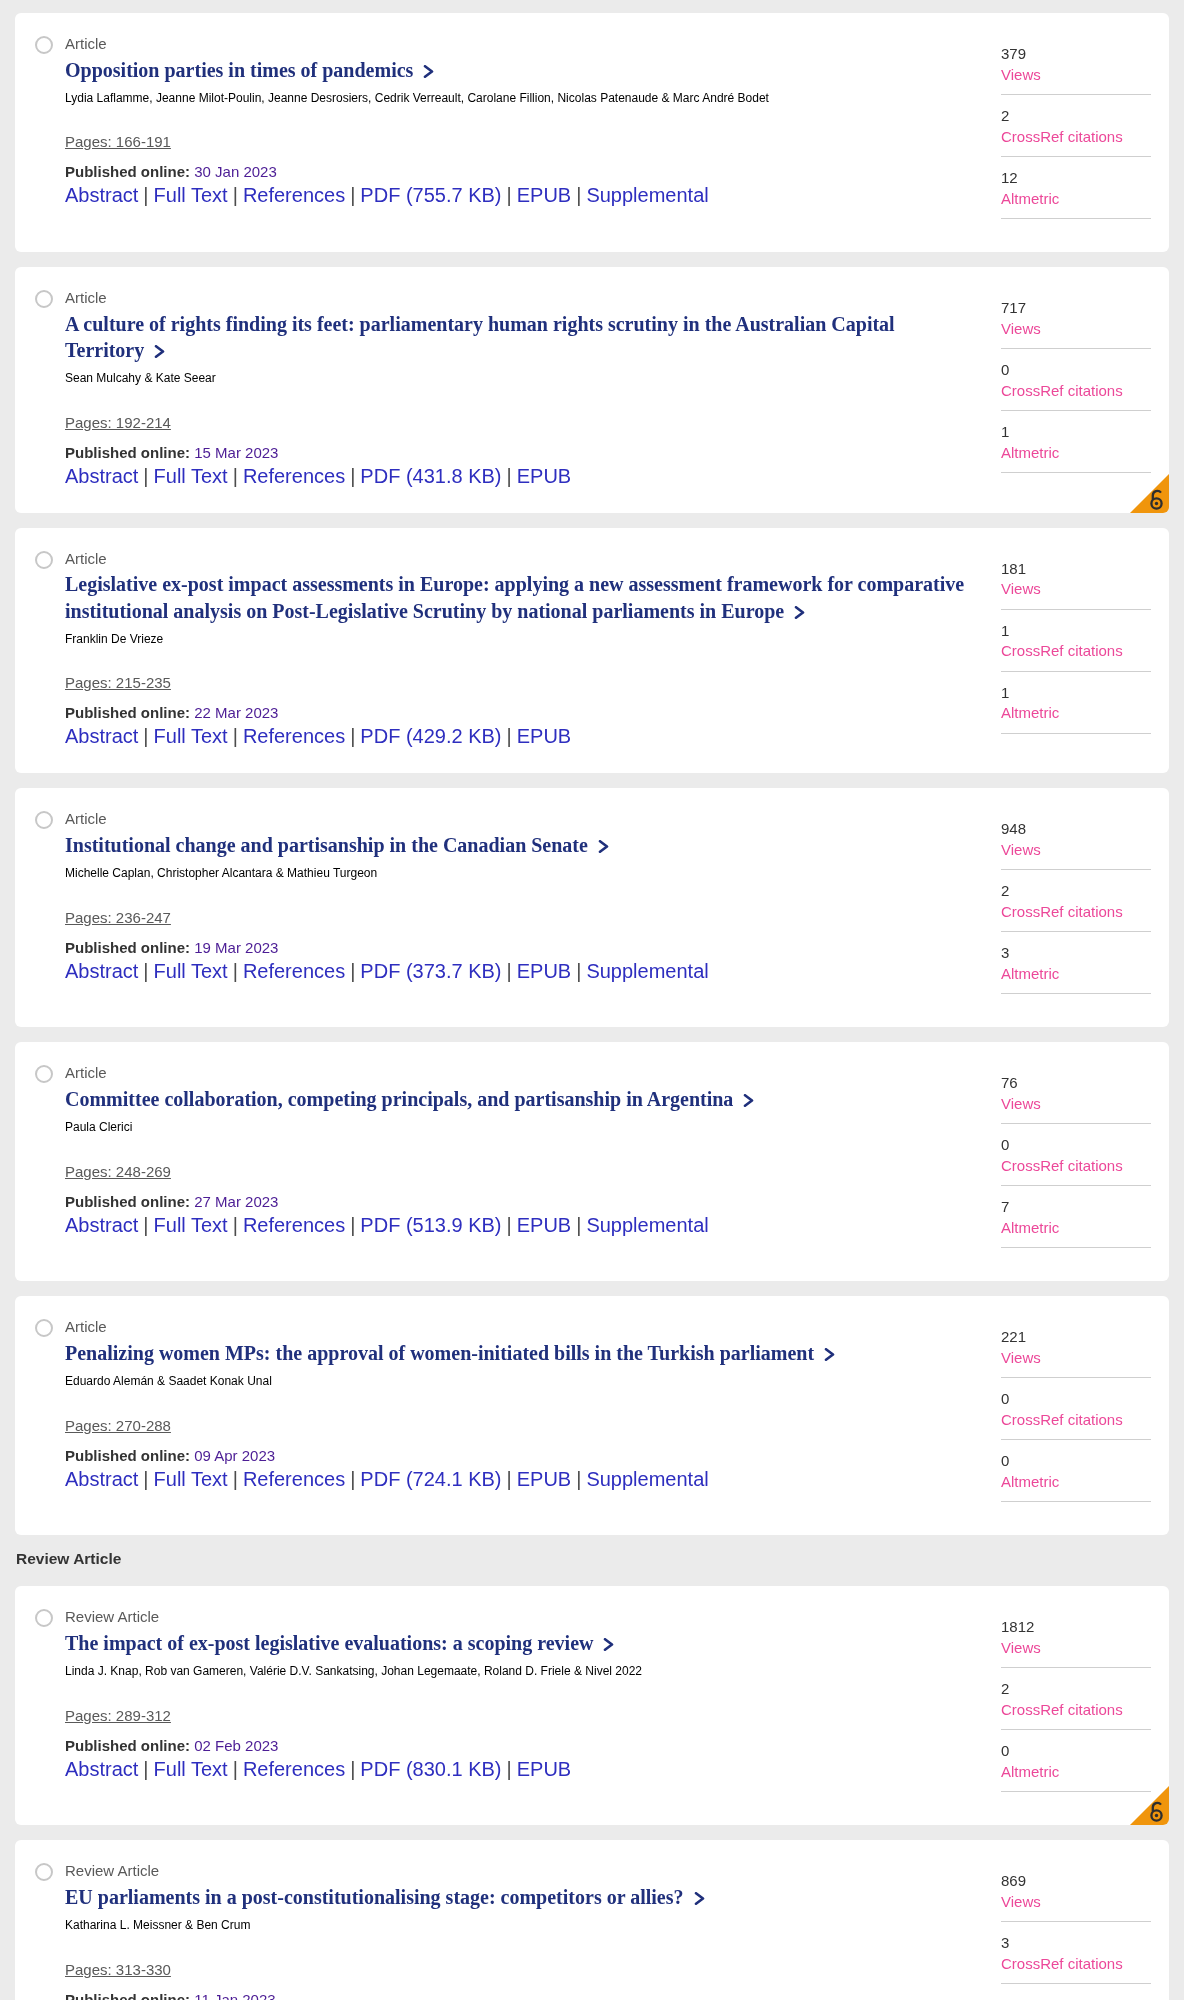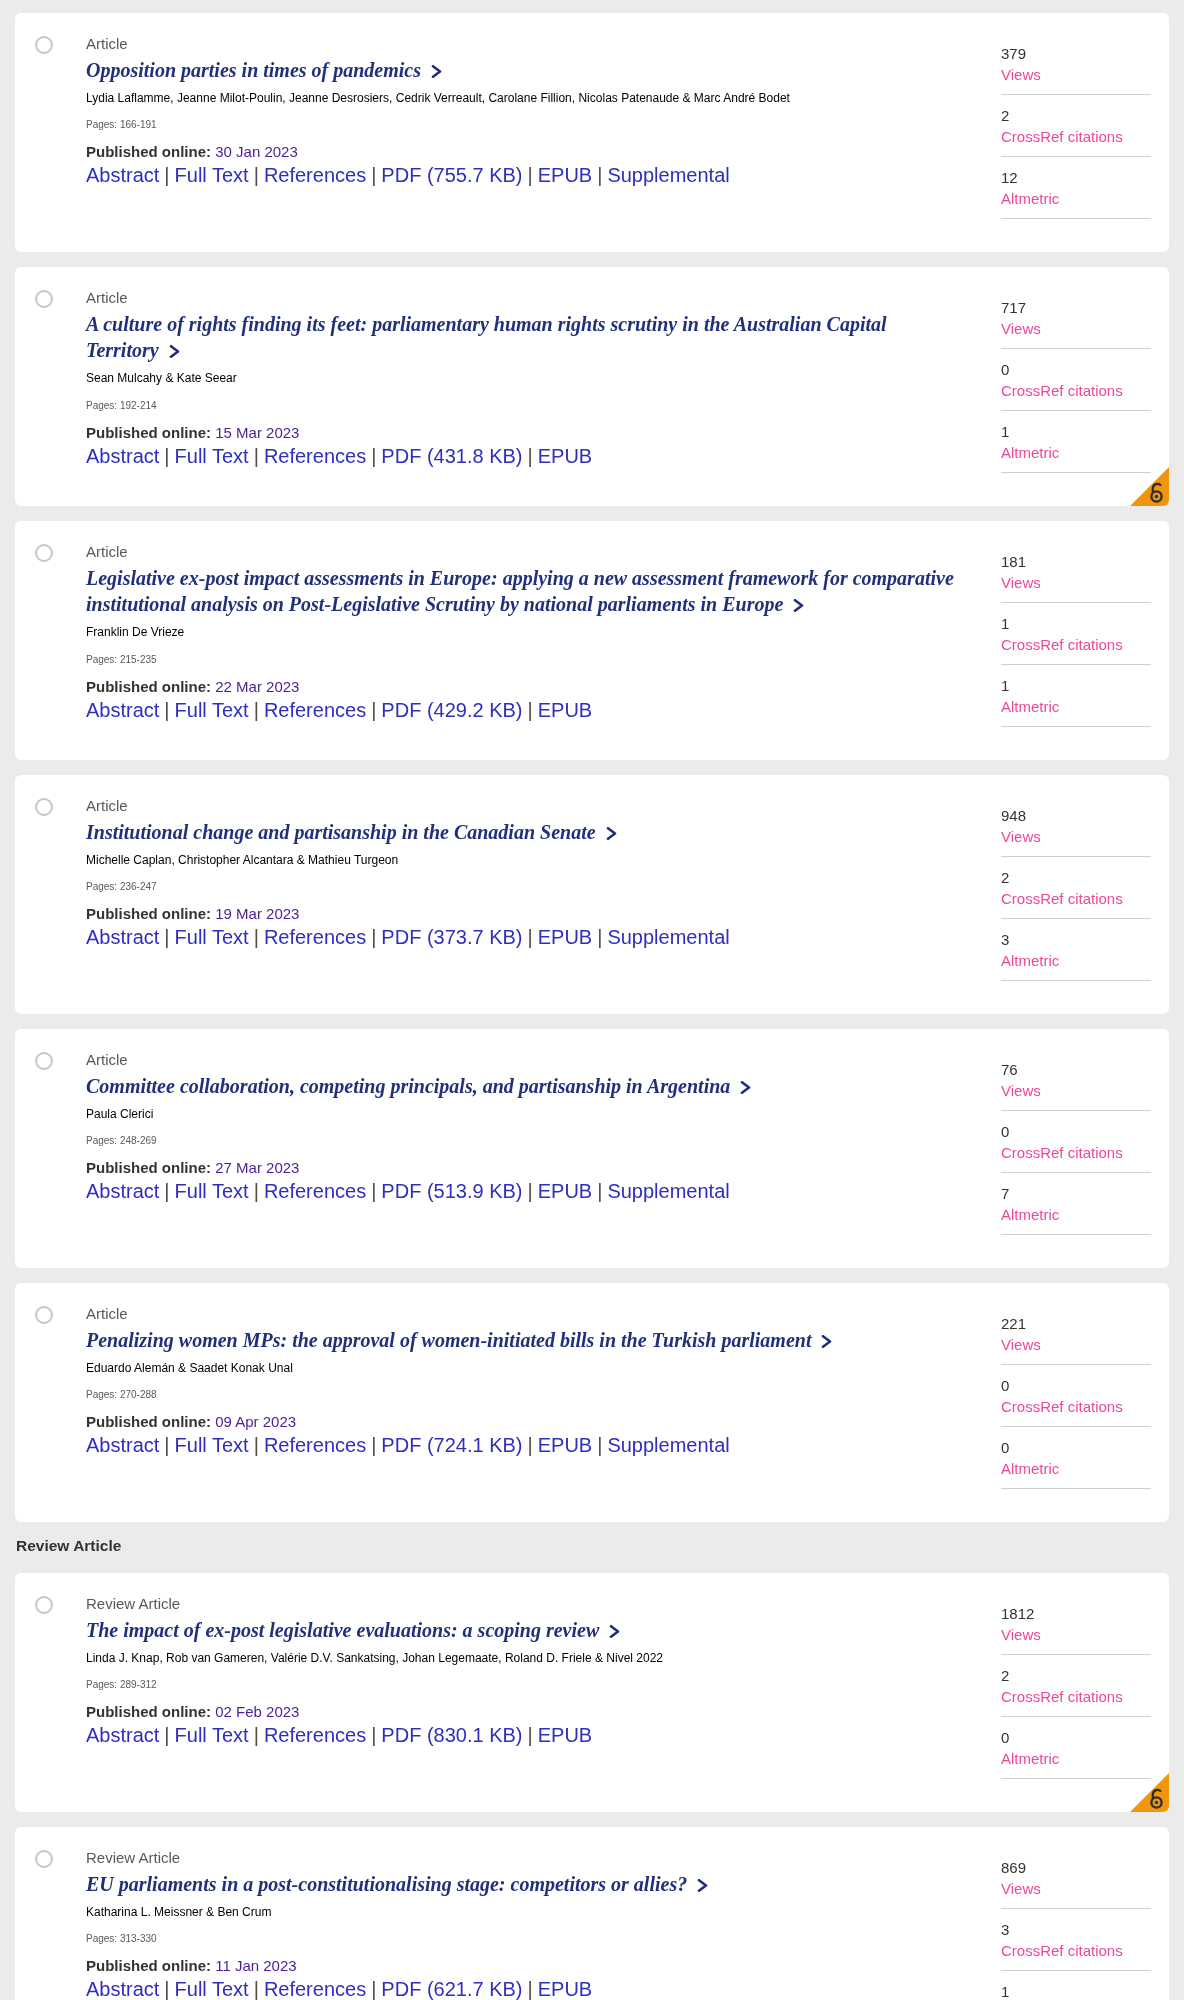--- a/index.html
+++ b/index.html
@@ -13,43 +13,41 @@
   .wrap { padding:13px 15px 0 15px; }
 
   .card {
     position:relative;
     background:#ffffff;
     border-radius:6px;
     margin-bottom:15px;
     display:flex;
     padding:21px 18px 22px 8px;
     overflow:hidden;
-    gap:21px;
   }
   .checkbox-col { width:42px; flex-shrink:0; display:flex; justify-content:center; align-items:flex-start; padding-top:2px; }
   .checkbox {
     width:18px; height:18px; border:2px solid #c7c7c7; border-radius:50%;
     background:#fff; display:inline-block; cursor:pointer;
   }
   .content { flex:1; padding-right:24px; min-width:0; }
   .type { color:#595959; font-size:15px; line-height:1.3; }
   .title {
     font-family:"Liberation Serif", serif;
     font-weight:700;
     font-size:20px;
     line-height:1.32;
     margin-top:3px;
     color:#20307c;
-    font-style:italic;
   }
   .title a { color:#20307c; text-decoration:none; }
   .chev { display:inline-block; margin-left:10px; }
   .chev svg { display:inline-block; vertical-align:-1px; }
   .authors { margin-top:7px; color:#000000; font-size:12px; line-height:1.45; }
-  .pages { margin-top:12px; color:#595959; font-size:10px; }
+  .pages { margin-top:26px; color:#595959; font-size:15px;text-decoration:underline; }
   .pub { margin-top:13px; font-size:15px; }
   .pub-label { font-weight:bold; color:#333333; }
   .pub-date { color:#4c1d95; }
   .links { font-size:20px; line-height:1.5; }
   .links a { color:#2e2ebf; text-decoration:none; }
   .pipe { color:#4c4c4c; margin:0 5px; }
 
   .metrics { width:150px; flex-shrink:0; padding-top:2px;margin-top:8px; }
   .metric { }
   .m-num { color:#333333; font-size:15px; line-height:1.3; }

